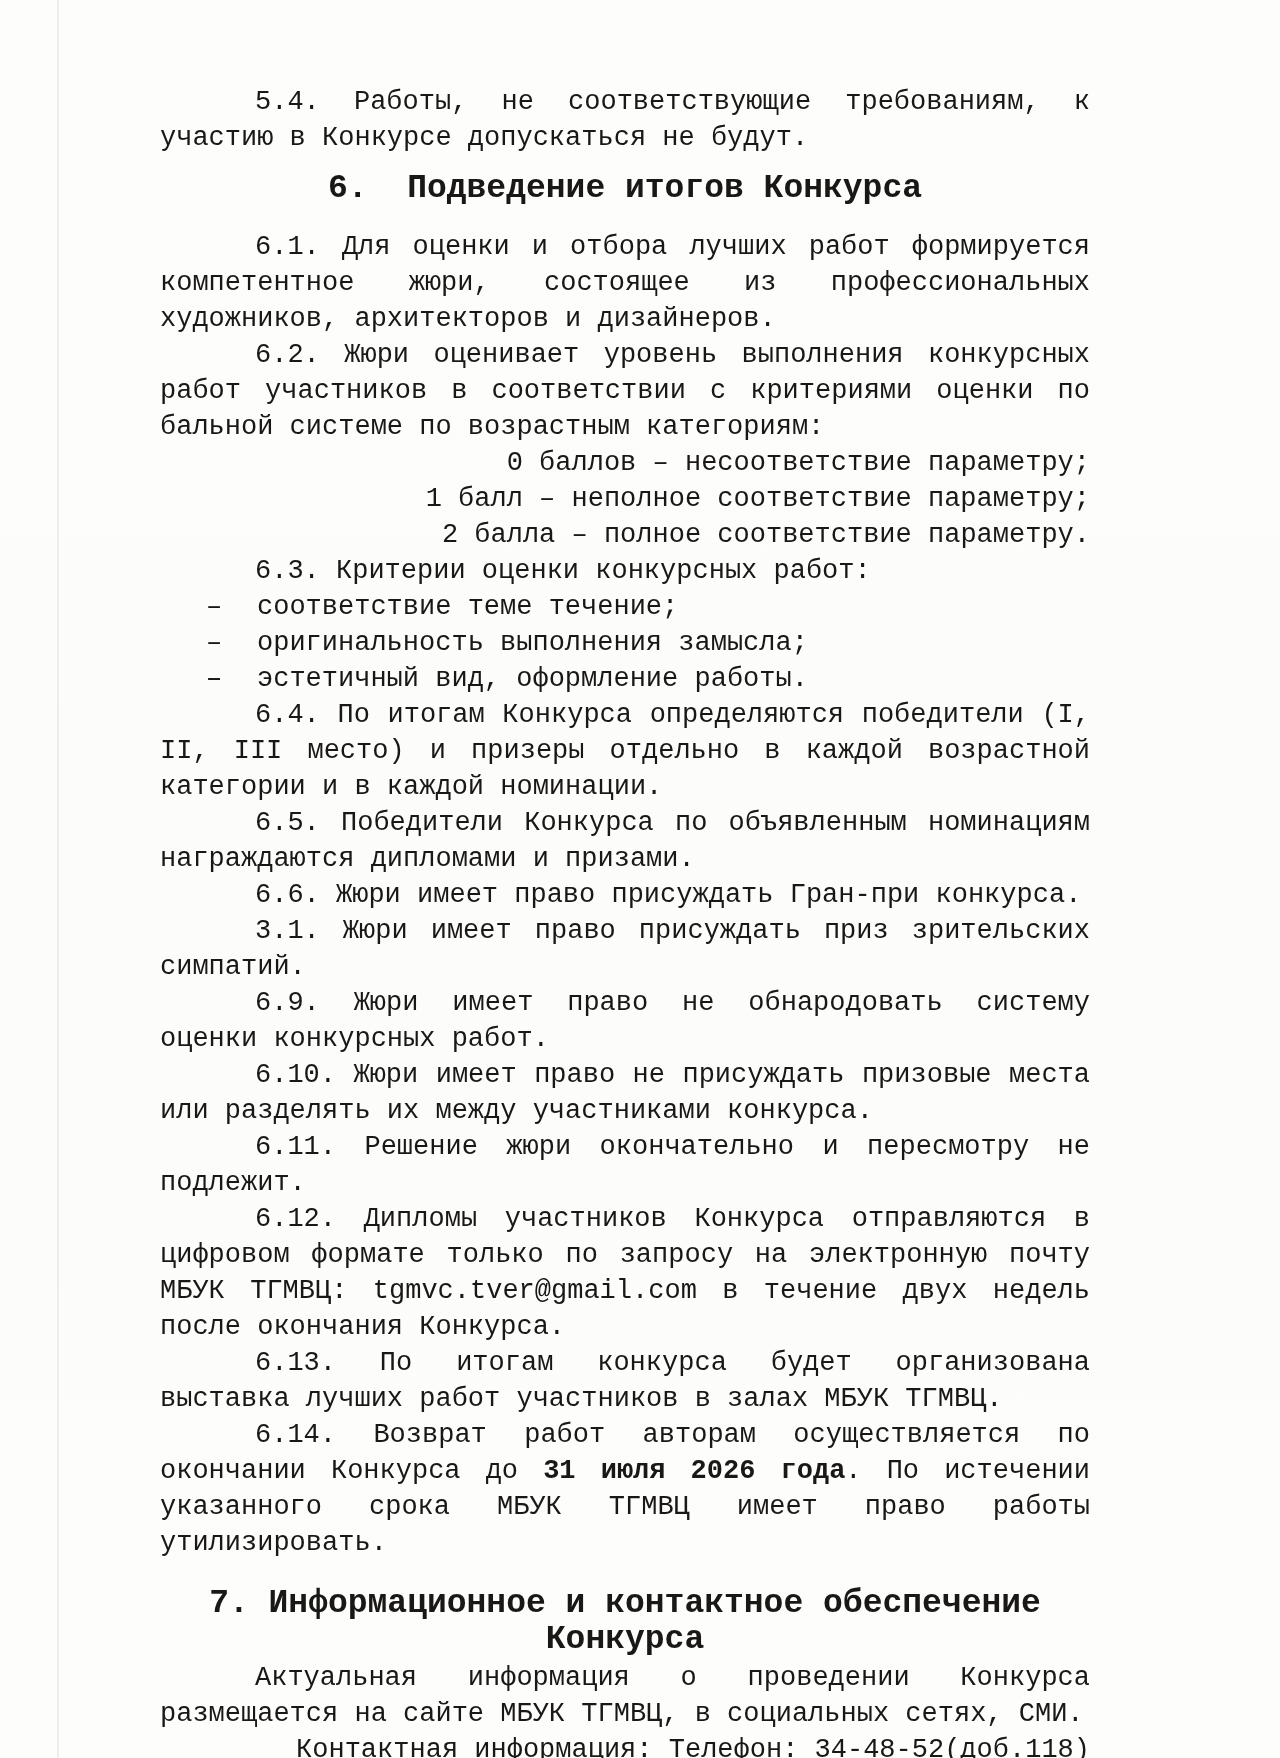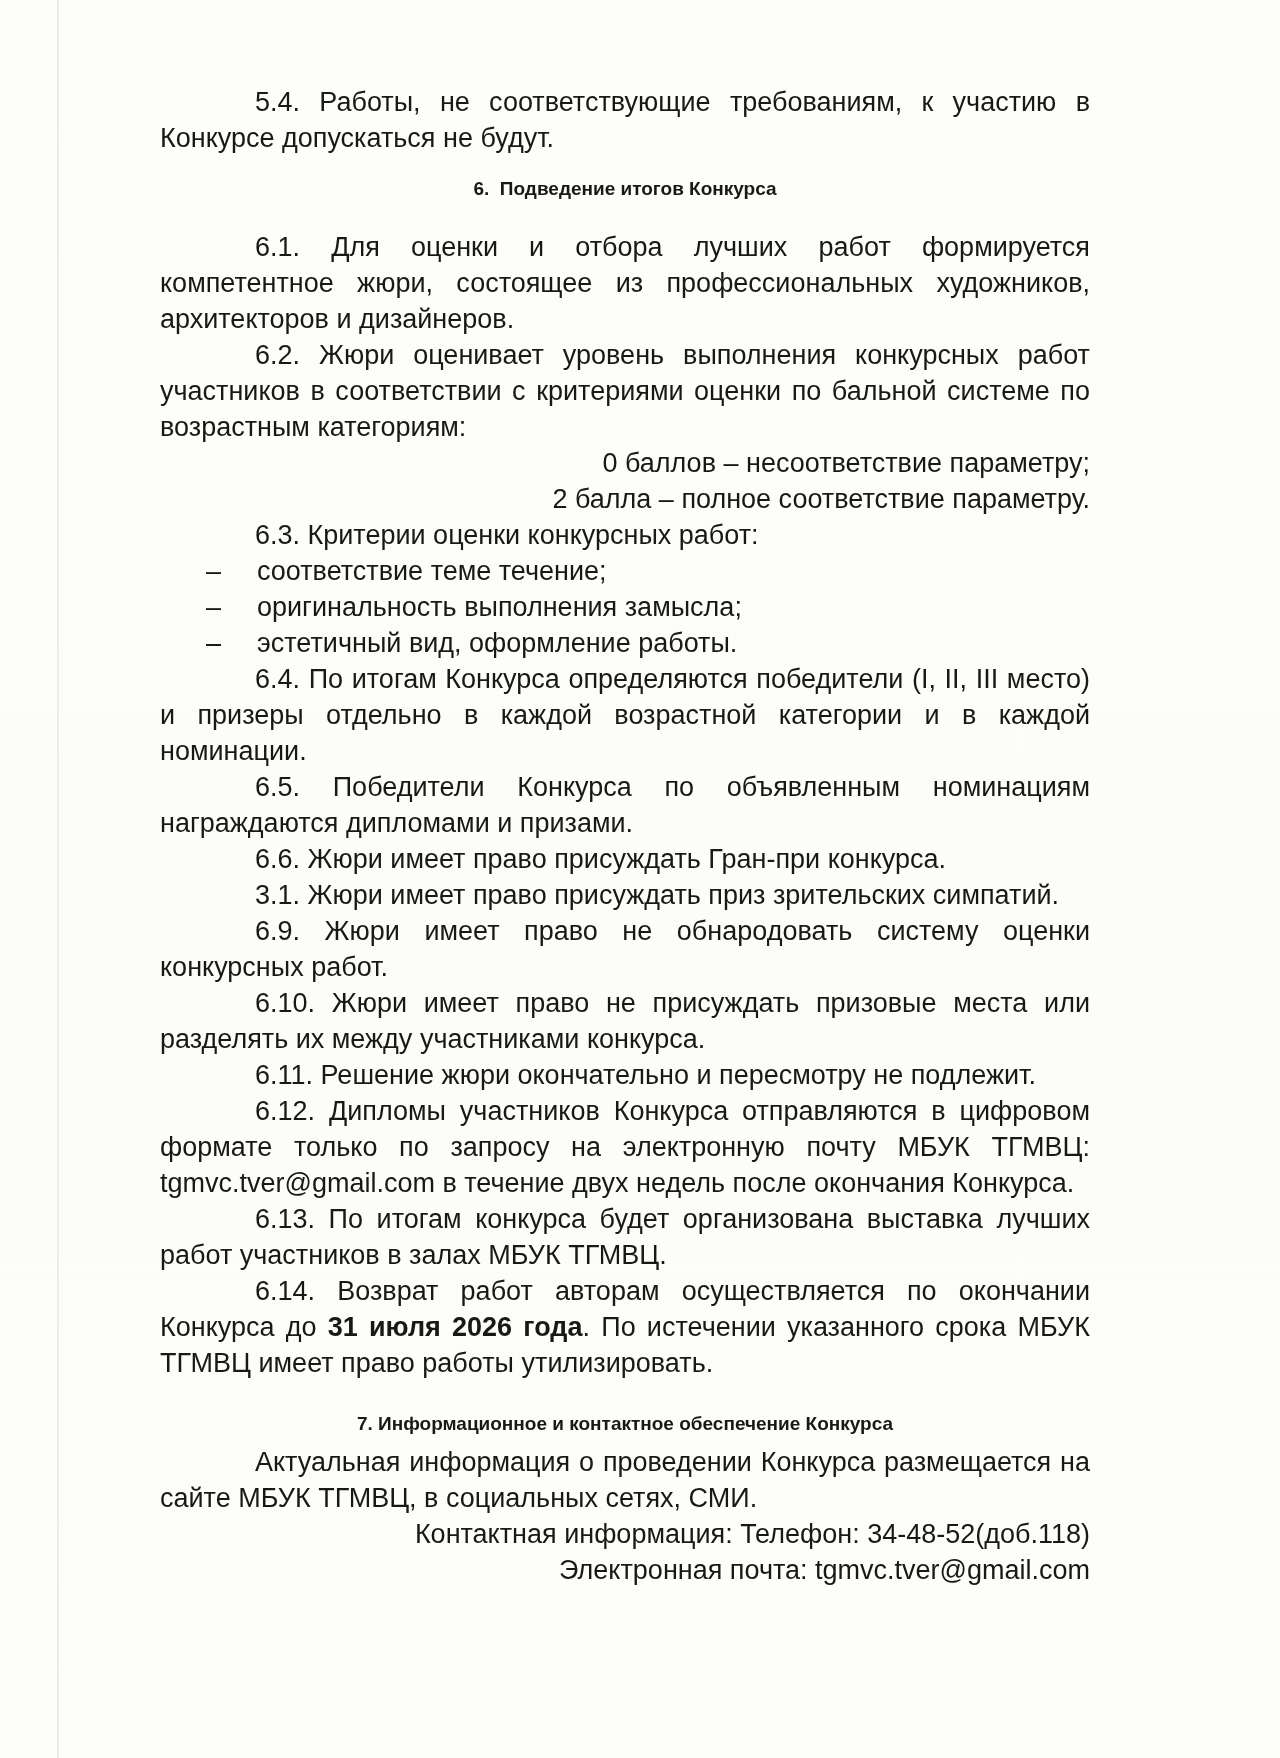--- a/index.html
+++ b/index.html
@@ -7,21 +7,21 @@
     padding: 0;
     background: #ffffff;
   }
   .page {
     position: relative;
     width: 1280px;
     height: 1758px;
     margin: 0;
     background: linear-gradient(180deg, #fdfdfc 0%, #fcfcfa 60%, #fdfdfc 100%);
     overflow: hidden;
-    font-family: Liberation Sans, sans-serif;
+    font-family: Liberation Mono, monospace;
     color: #1a1814;
   }
   .edge-line {
     position: absolute;
     left: 57px;
     top: 0;
     bottom: 0;
     width: 2px;
     background: #ededeb;
   }
@@ -40,21 +40,21 @@
   }
   .flush {
     margin: 0;
     text-indent: 0;
     text-align: right;
   }
   .heading {
     font-weight: bold;
     text-align: center;
     text-indent: 0;
-    font-size: 19px;
+    font-size: 33px;
   }
   .heading-6 {
     margin: 15px 0 22px 0;
   }
   .heading-7 {
     margin: 25px 0 2px 0;
   }
   ul.criteria {
     list-style: none;
     margin: 0;
@@ -84,20 +84,21 @@
   <main class="doc">
 
     <p class="para">5.4. Работы, не соответствующие требованиям, к участию в Конкурсе допускаться не будут.</p>
 
     <h2 class="heading heading-6">6.&nbsp; Подведение итогов Конкурса</h2>
 
     <p class="para">6.1. Для оценки и отбора лучших работ формируется компетентное жюри, состоящее из профессиональных художников, архитекторов и дизайнеров.</p>
     <p class="para">6.2. Жюри оценивает уровень выполнения конкурсных работ участников в&nbsp;соответствии с критериями оценки по бальной системе по возрастным категориям:</p>
 
     <p class="flush">0 баллов – несоответствие параметру;</p>
+    <p class="flush">1 балл – неполное соответствие параметру;</p>
     <p class="flush">2 балла – полное соответствие параметру.</p>
 
     <p class="para">6.3. Критерии оценки конкурсных работ:</p>
 
     <ul class="criteria">
       <li>
         <span class="dash">–</span>
         <span>соответствие теме течение;</span>
       </li>
       <li>

